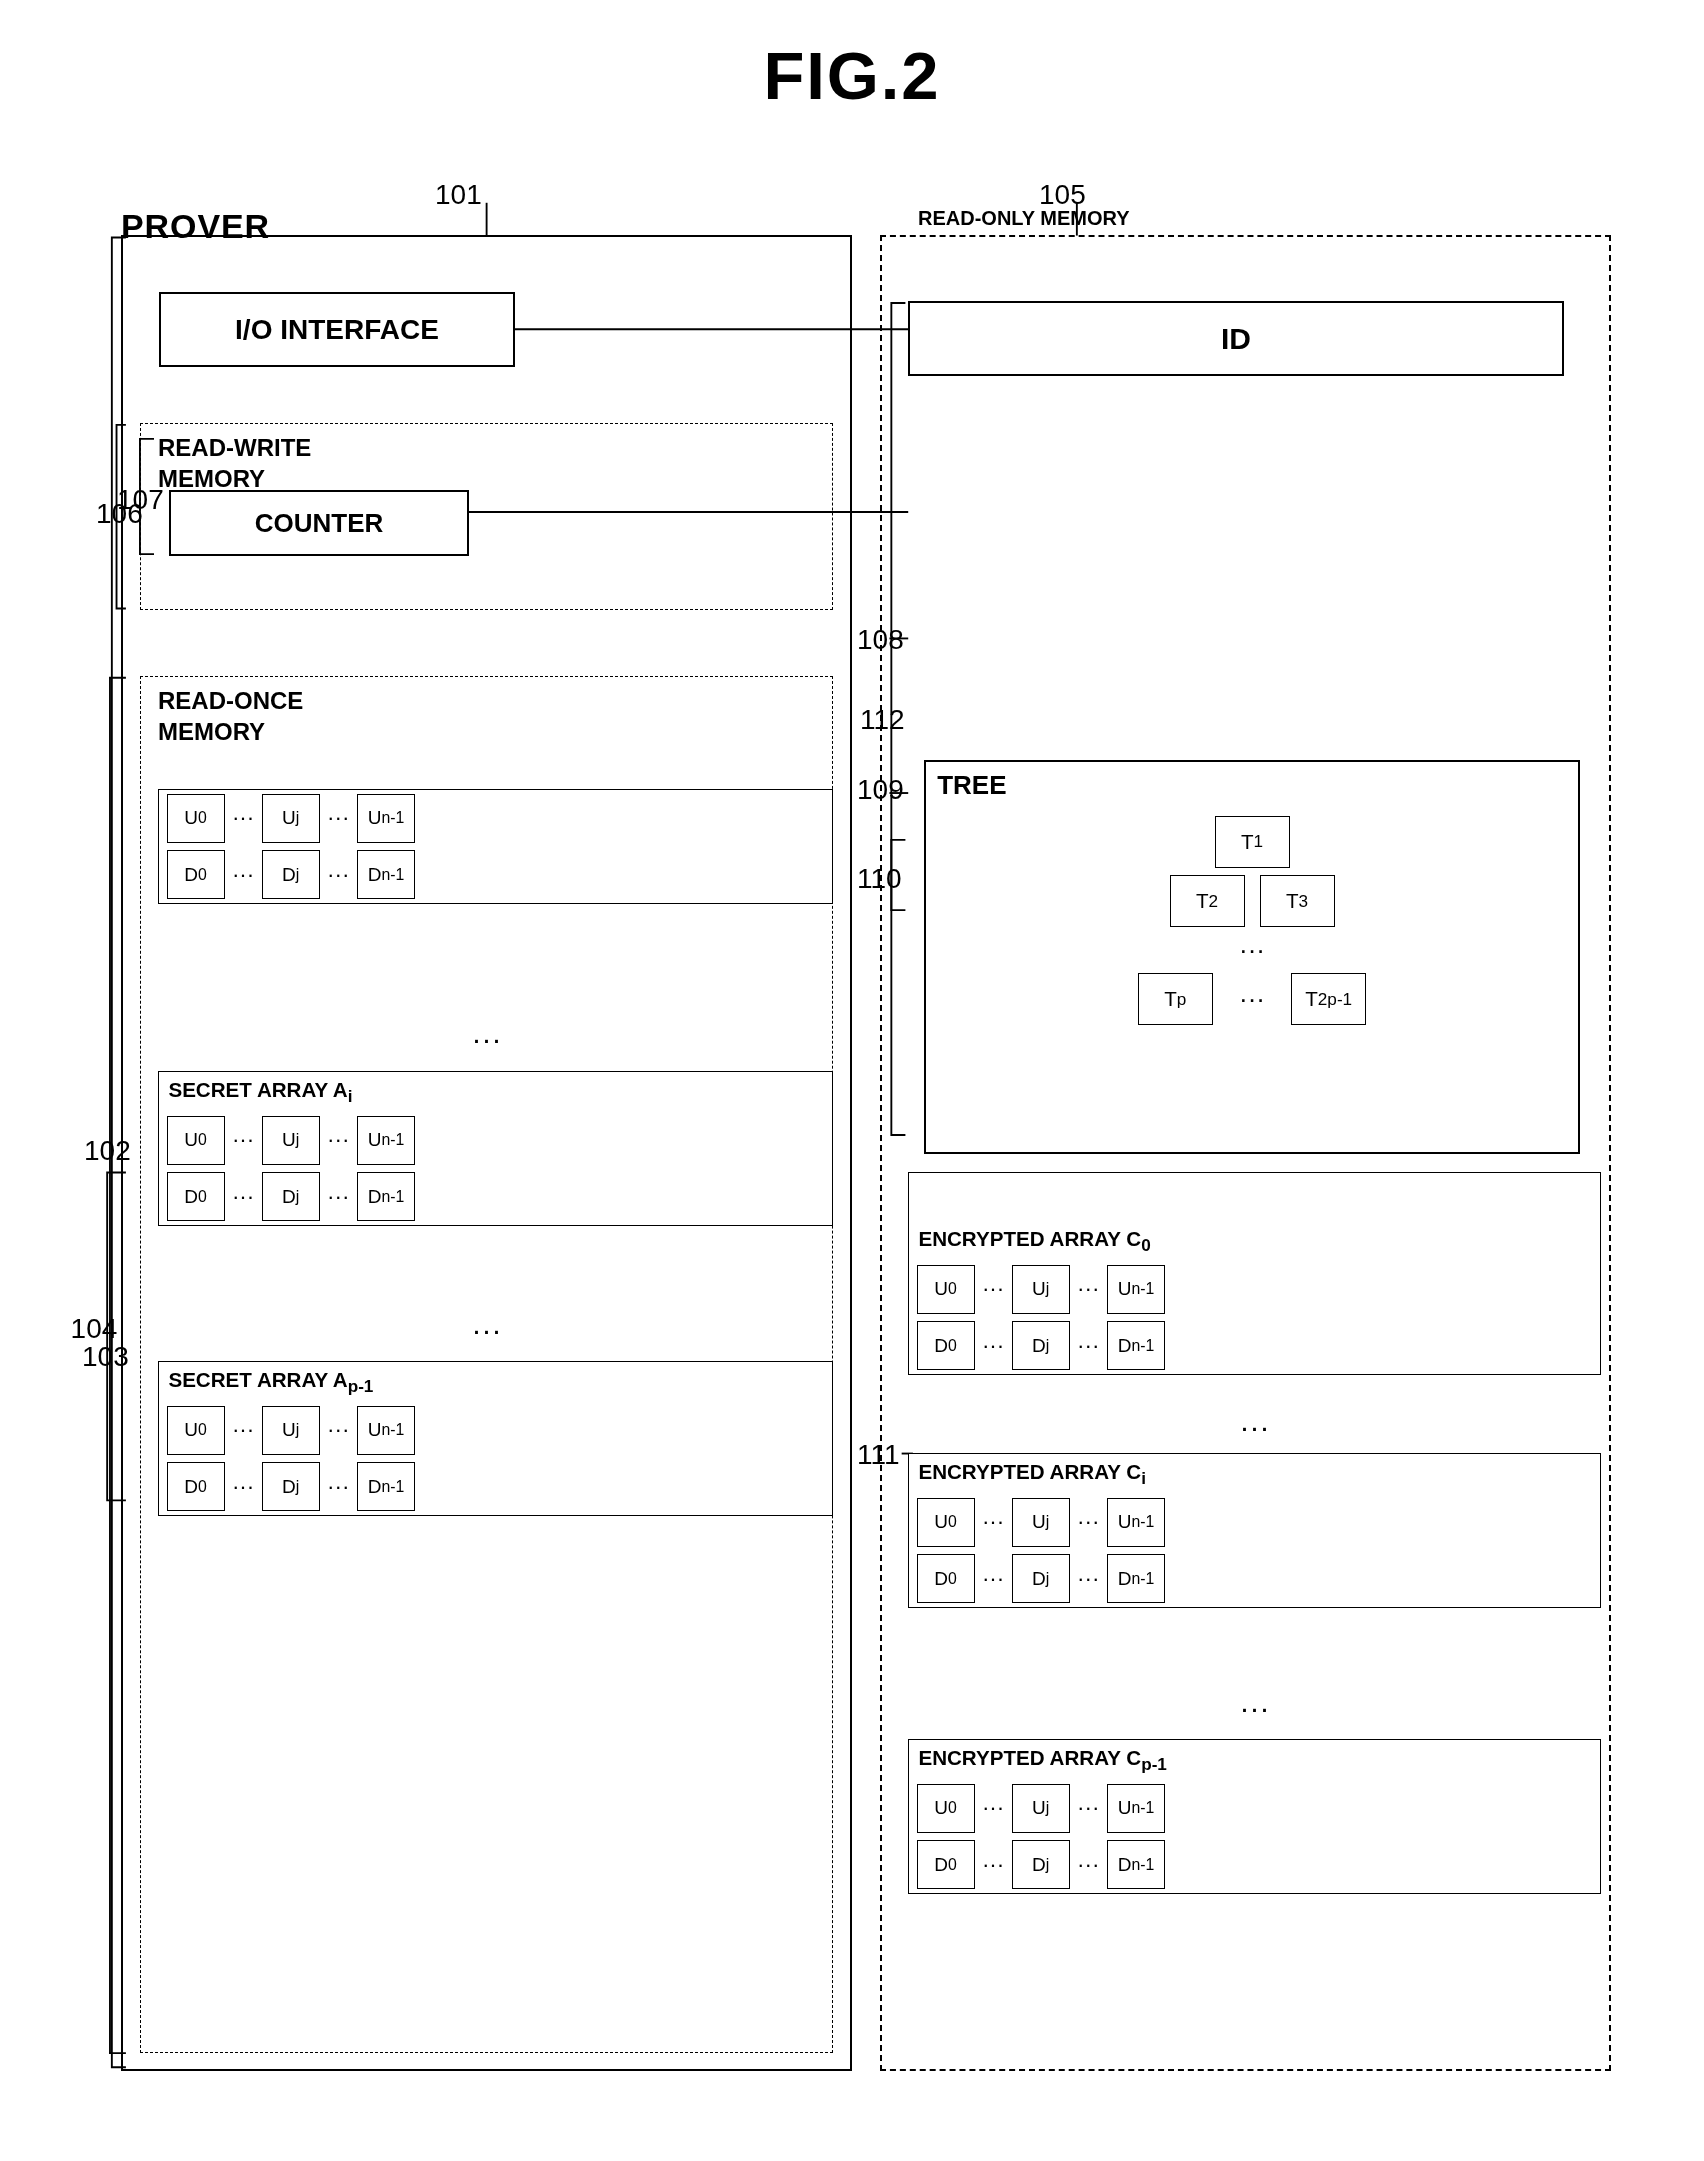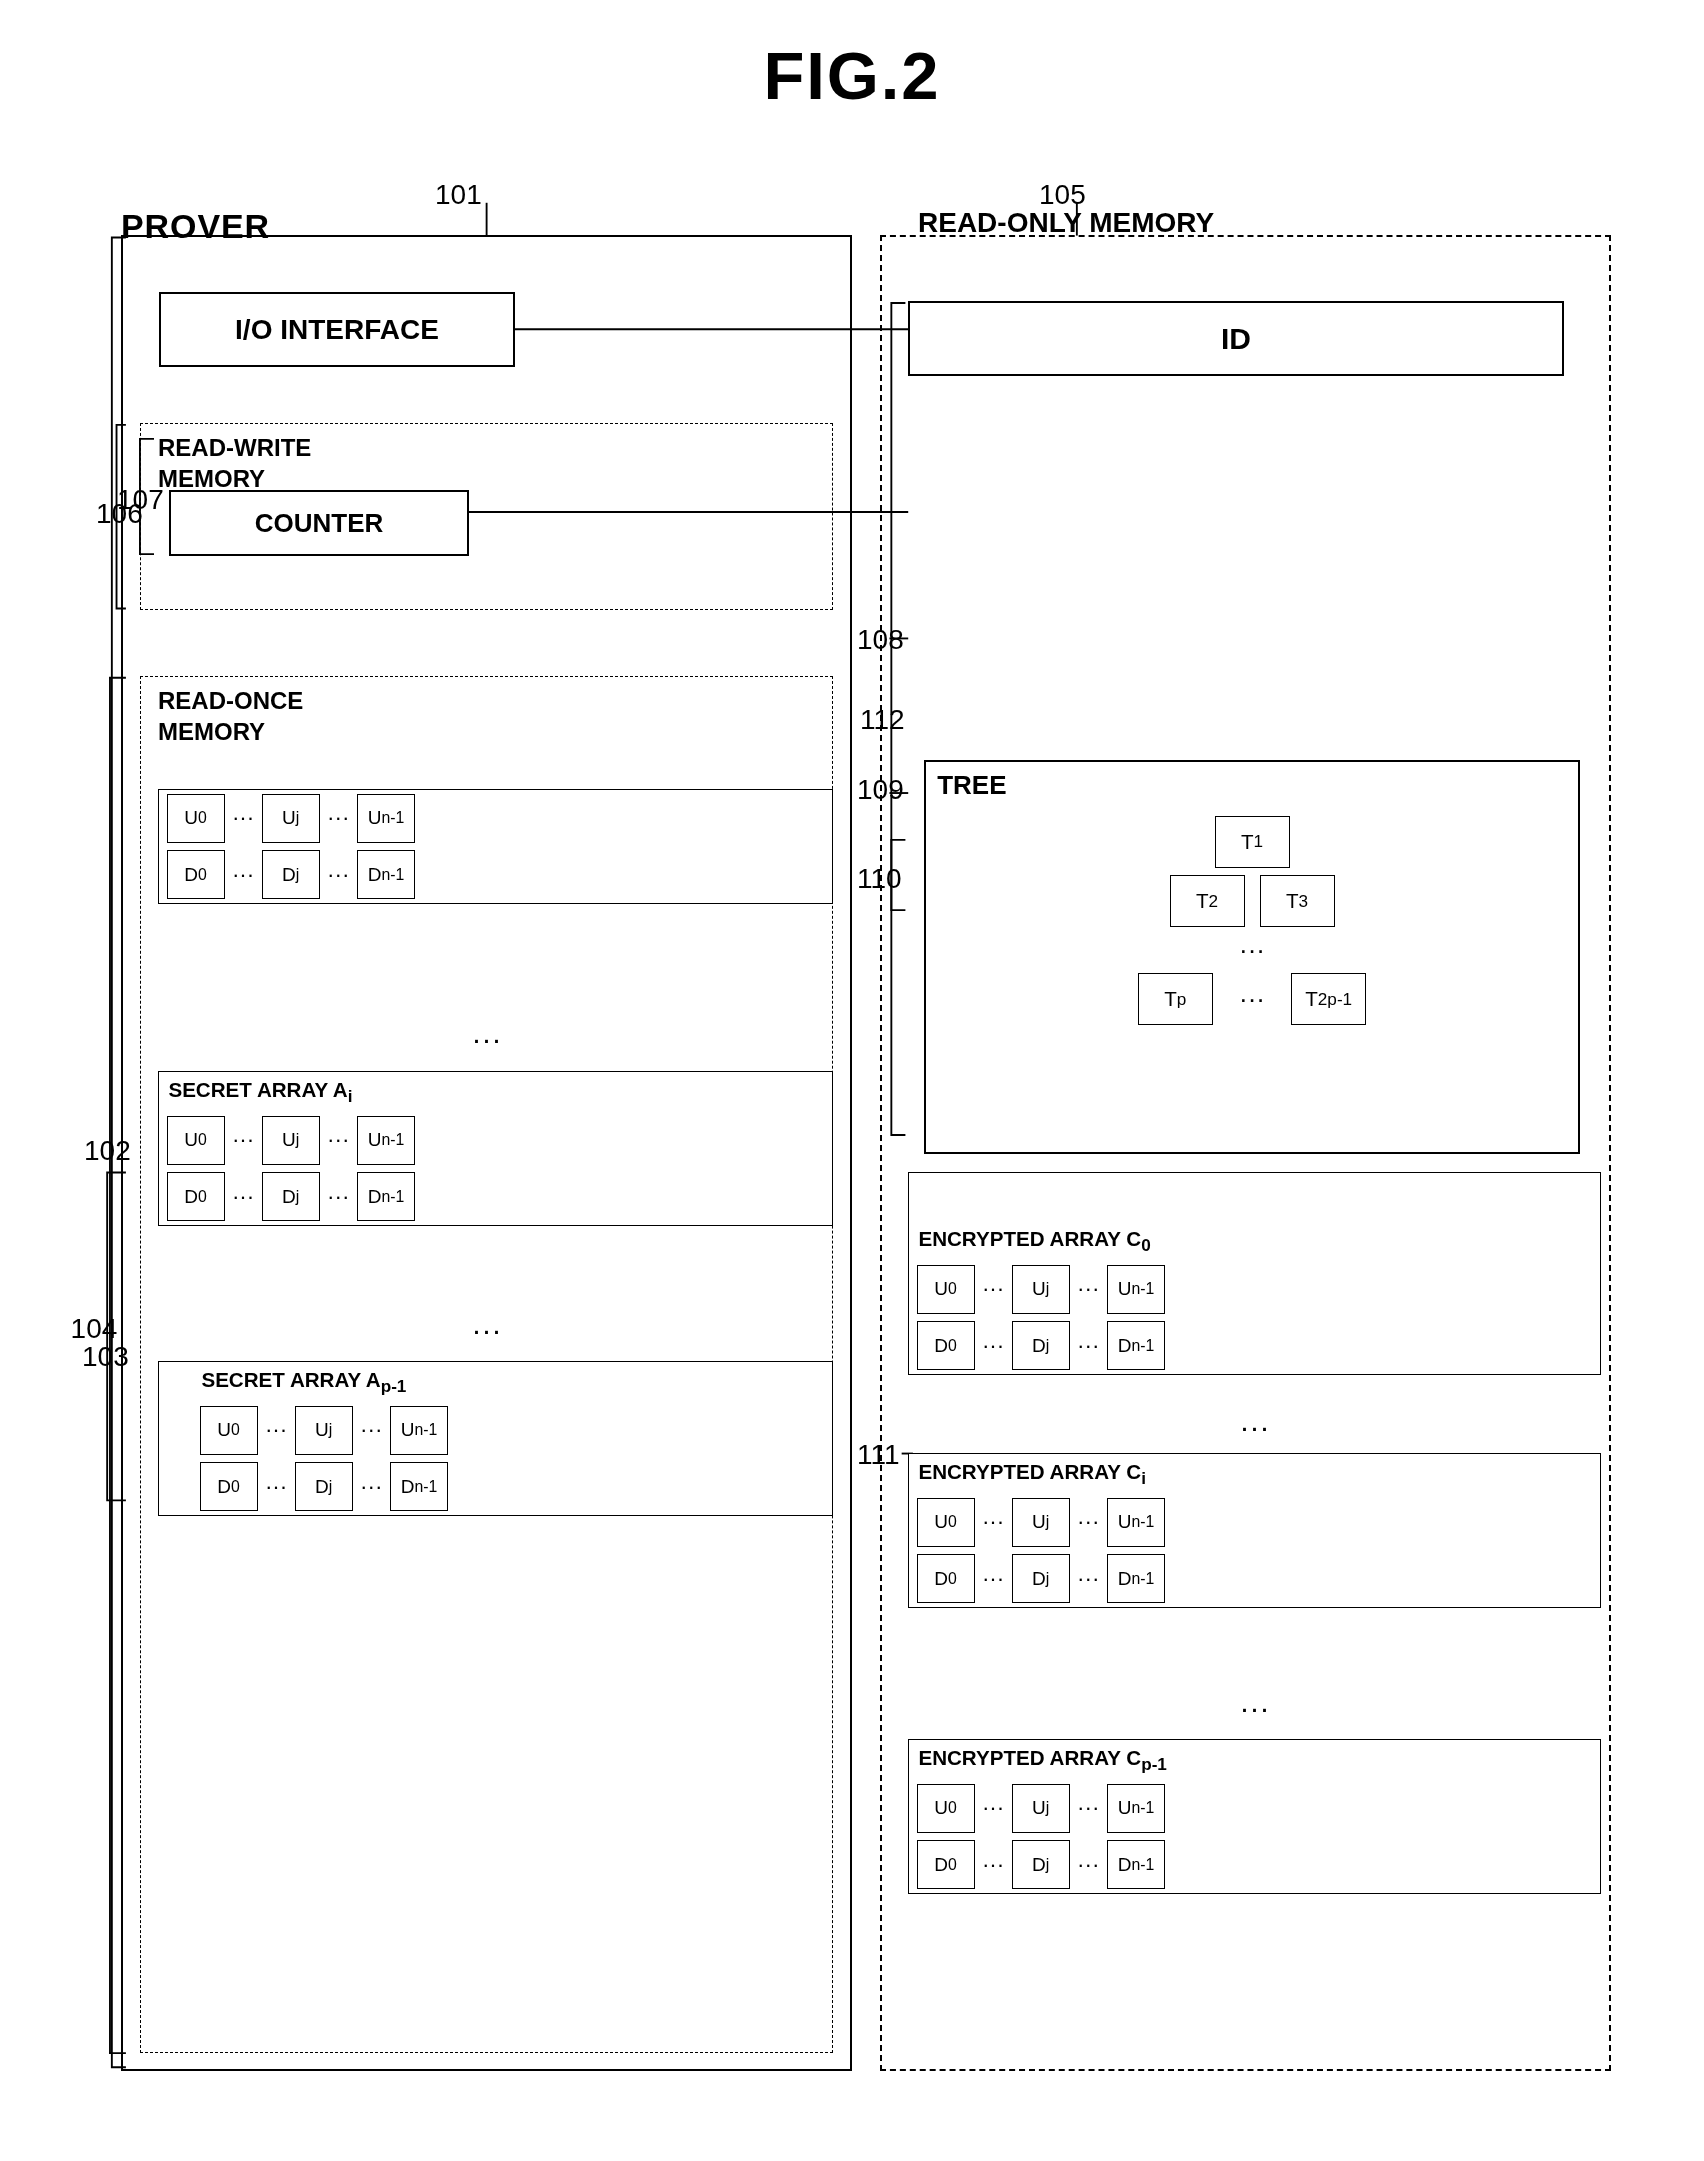--- a/index.html
+++ b/index.html
@@ -267,21 +267,21 @@
   <span class="ref-label" style="left:792px; top:473px;">108</span>
   <span class="ref-label" style="left:792px; top:623px;">109</span>
   <span class="ref-label" style="left:792px; top:712px;">110</span>
   <span class="ref-label" style="left:792px; top:1288px;">111</span>
   <span class="ref-label" style="left:795px; top:553px;">112</span>
 
   <div class="prover-label">PROVER</div>
 
   <div class="prover-box"></div>
 
-  <div style="position:absolute; left:853px; top:56px; font-size:28px; font-weight:bold;">READ-ONLY MEMORY</div>
+  <div style="position:absolute; left:853px; top:56px; font-size:20px; font-weight:bold;">READ-ONLY MEMORY</div>
 
   <div class="rom-box"></div>
 
   <div class="io-box">
     <span class="io-label">I/O INTERFACE</span>
   </div>
 
   <div class="rwm-outer">
     <div style="position:absolute; left:17px; top:7.5px; font-size:24px; font-weight:bold; line-height:1.3;">READ-WRITE<br>MEMORY</div>
 
@@ -327,21 +327,21 @@
         <div class="array-cell">D<sub>0</sub></div>
         <span class="array-dots">···</span>
         <div class="array-cell">D<sub>j</sub></div>
         <span class="array-dots">···</span>
         <div class="array-cell">D<sub>n-1</sub></div>
       </div>
     </div>
 
     <div class="dots-row" style="position:absolute; left:0; top:628px; width:100%;">···</div>
 
-    <div style="position:absolute; left:17px; top:684px; width:675px; border:1.9px solid #000; background:#fff;padding-left:33px;">
+    <div style="position:absolute; left:17px; top:684px; width:675px; border:1.9px solid #000; background:#fff;">
       <div style="font-size:20.6px; font-weight:bold; padding:5.6px 9.4px;">SECRET ARRAY A<sub>p-1</sub></div>
       <div class="array-row">
         <div class="array-cell">U<sub>0</sub></div>
         <span class="array-dots">···</span>
         <div class="array-cell">U<sub>j</sub></div>
         <span class="array-dots">···</span>
         <div class="array-cell">U<sub>n-1</sub></div>
       </div>
       <div class="array-row">
         <div class="array-cell">D<sub>0</sub></div>

